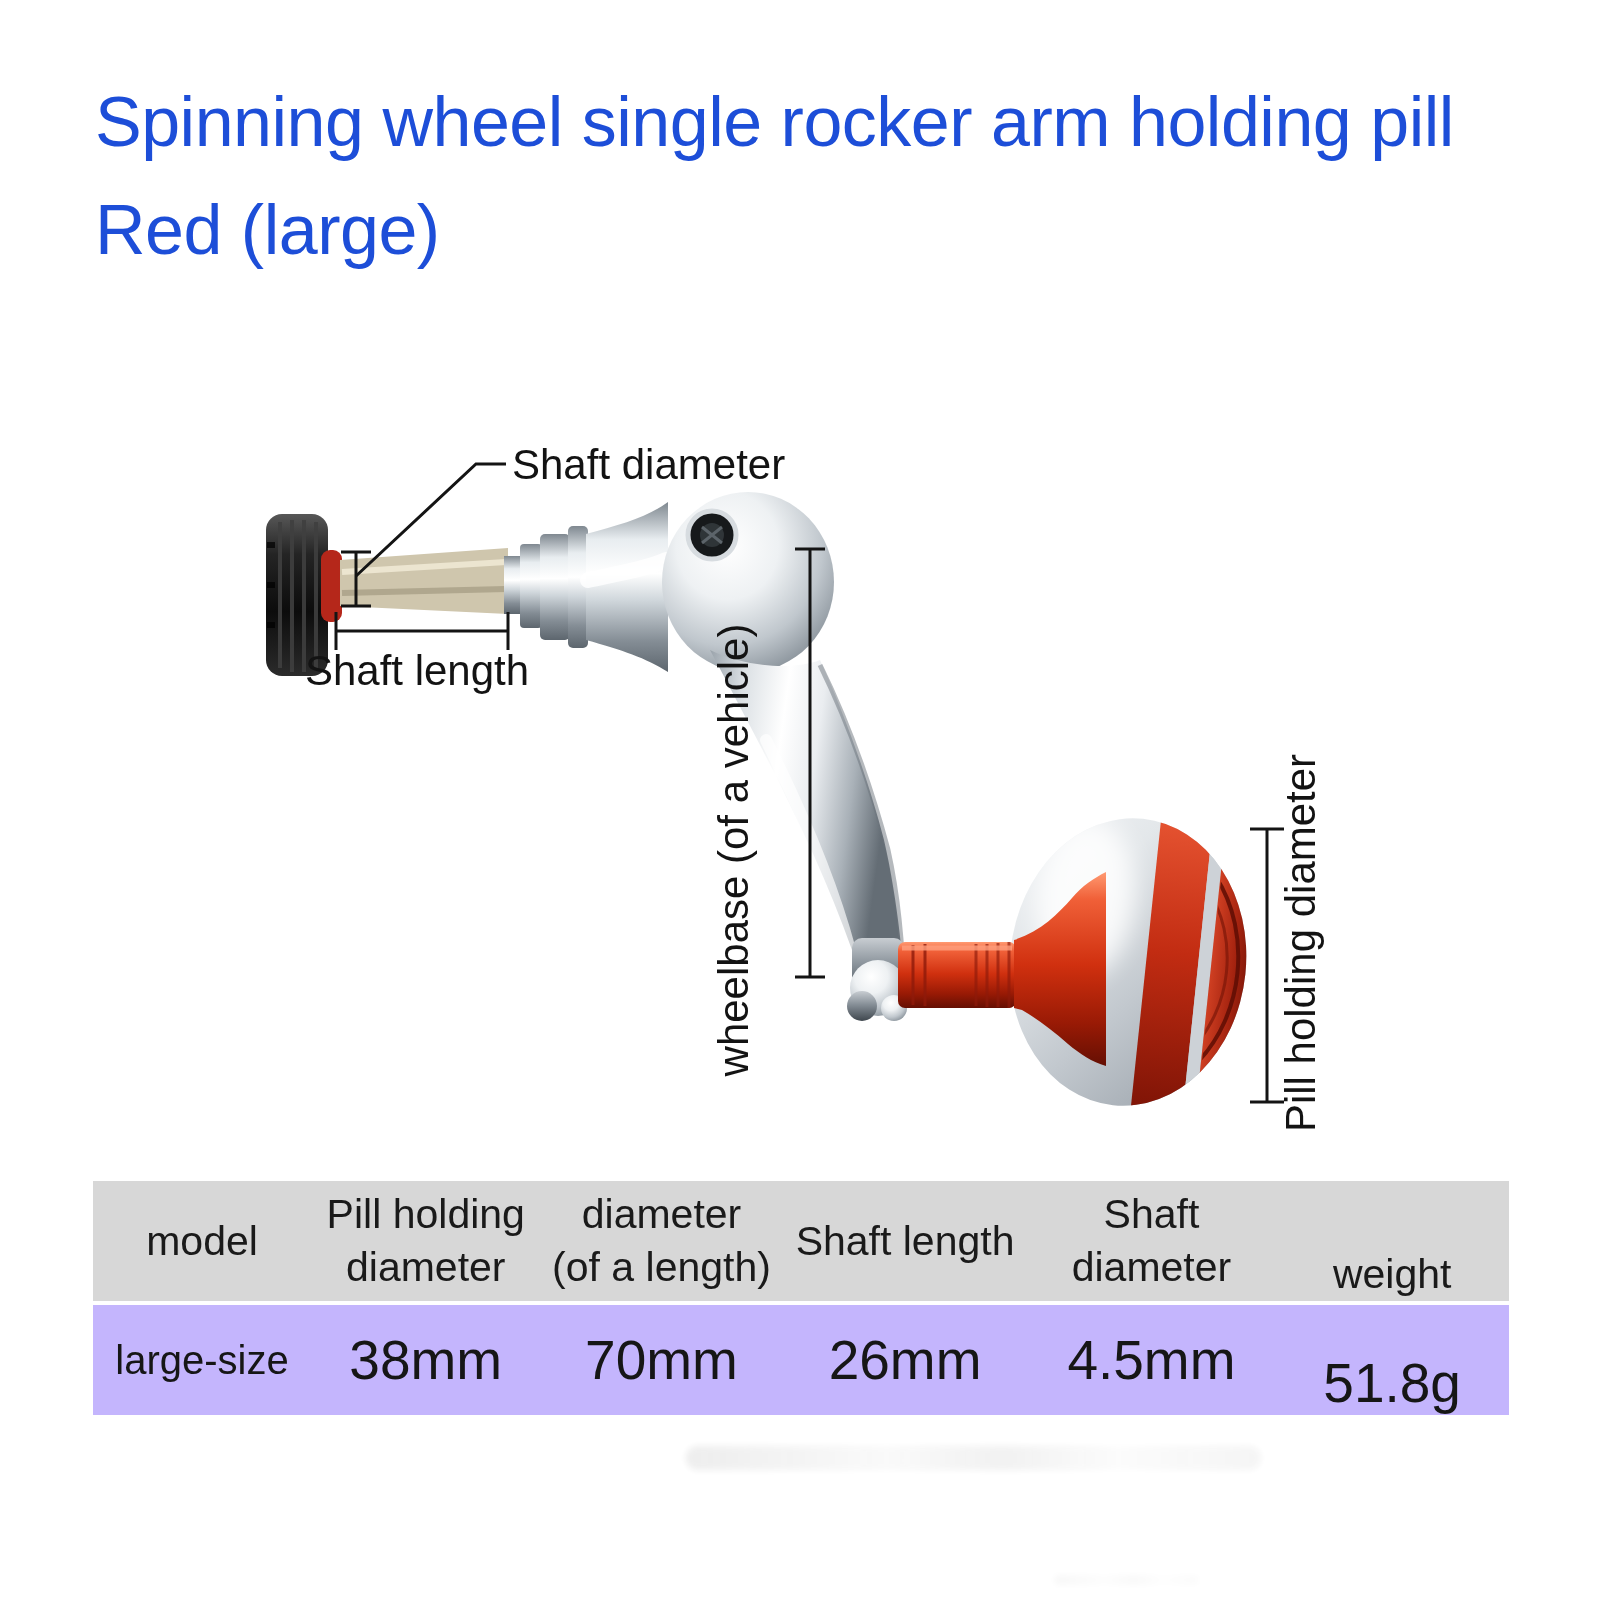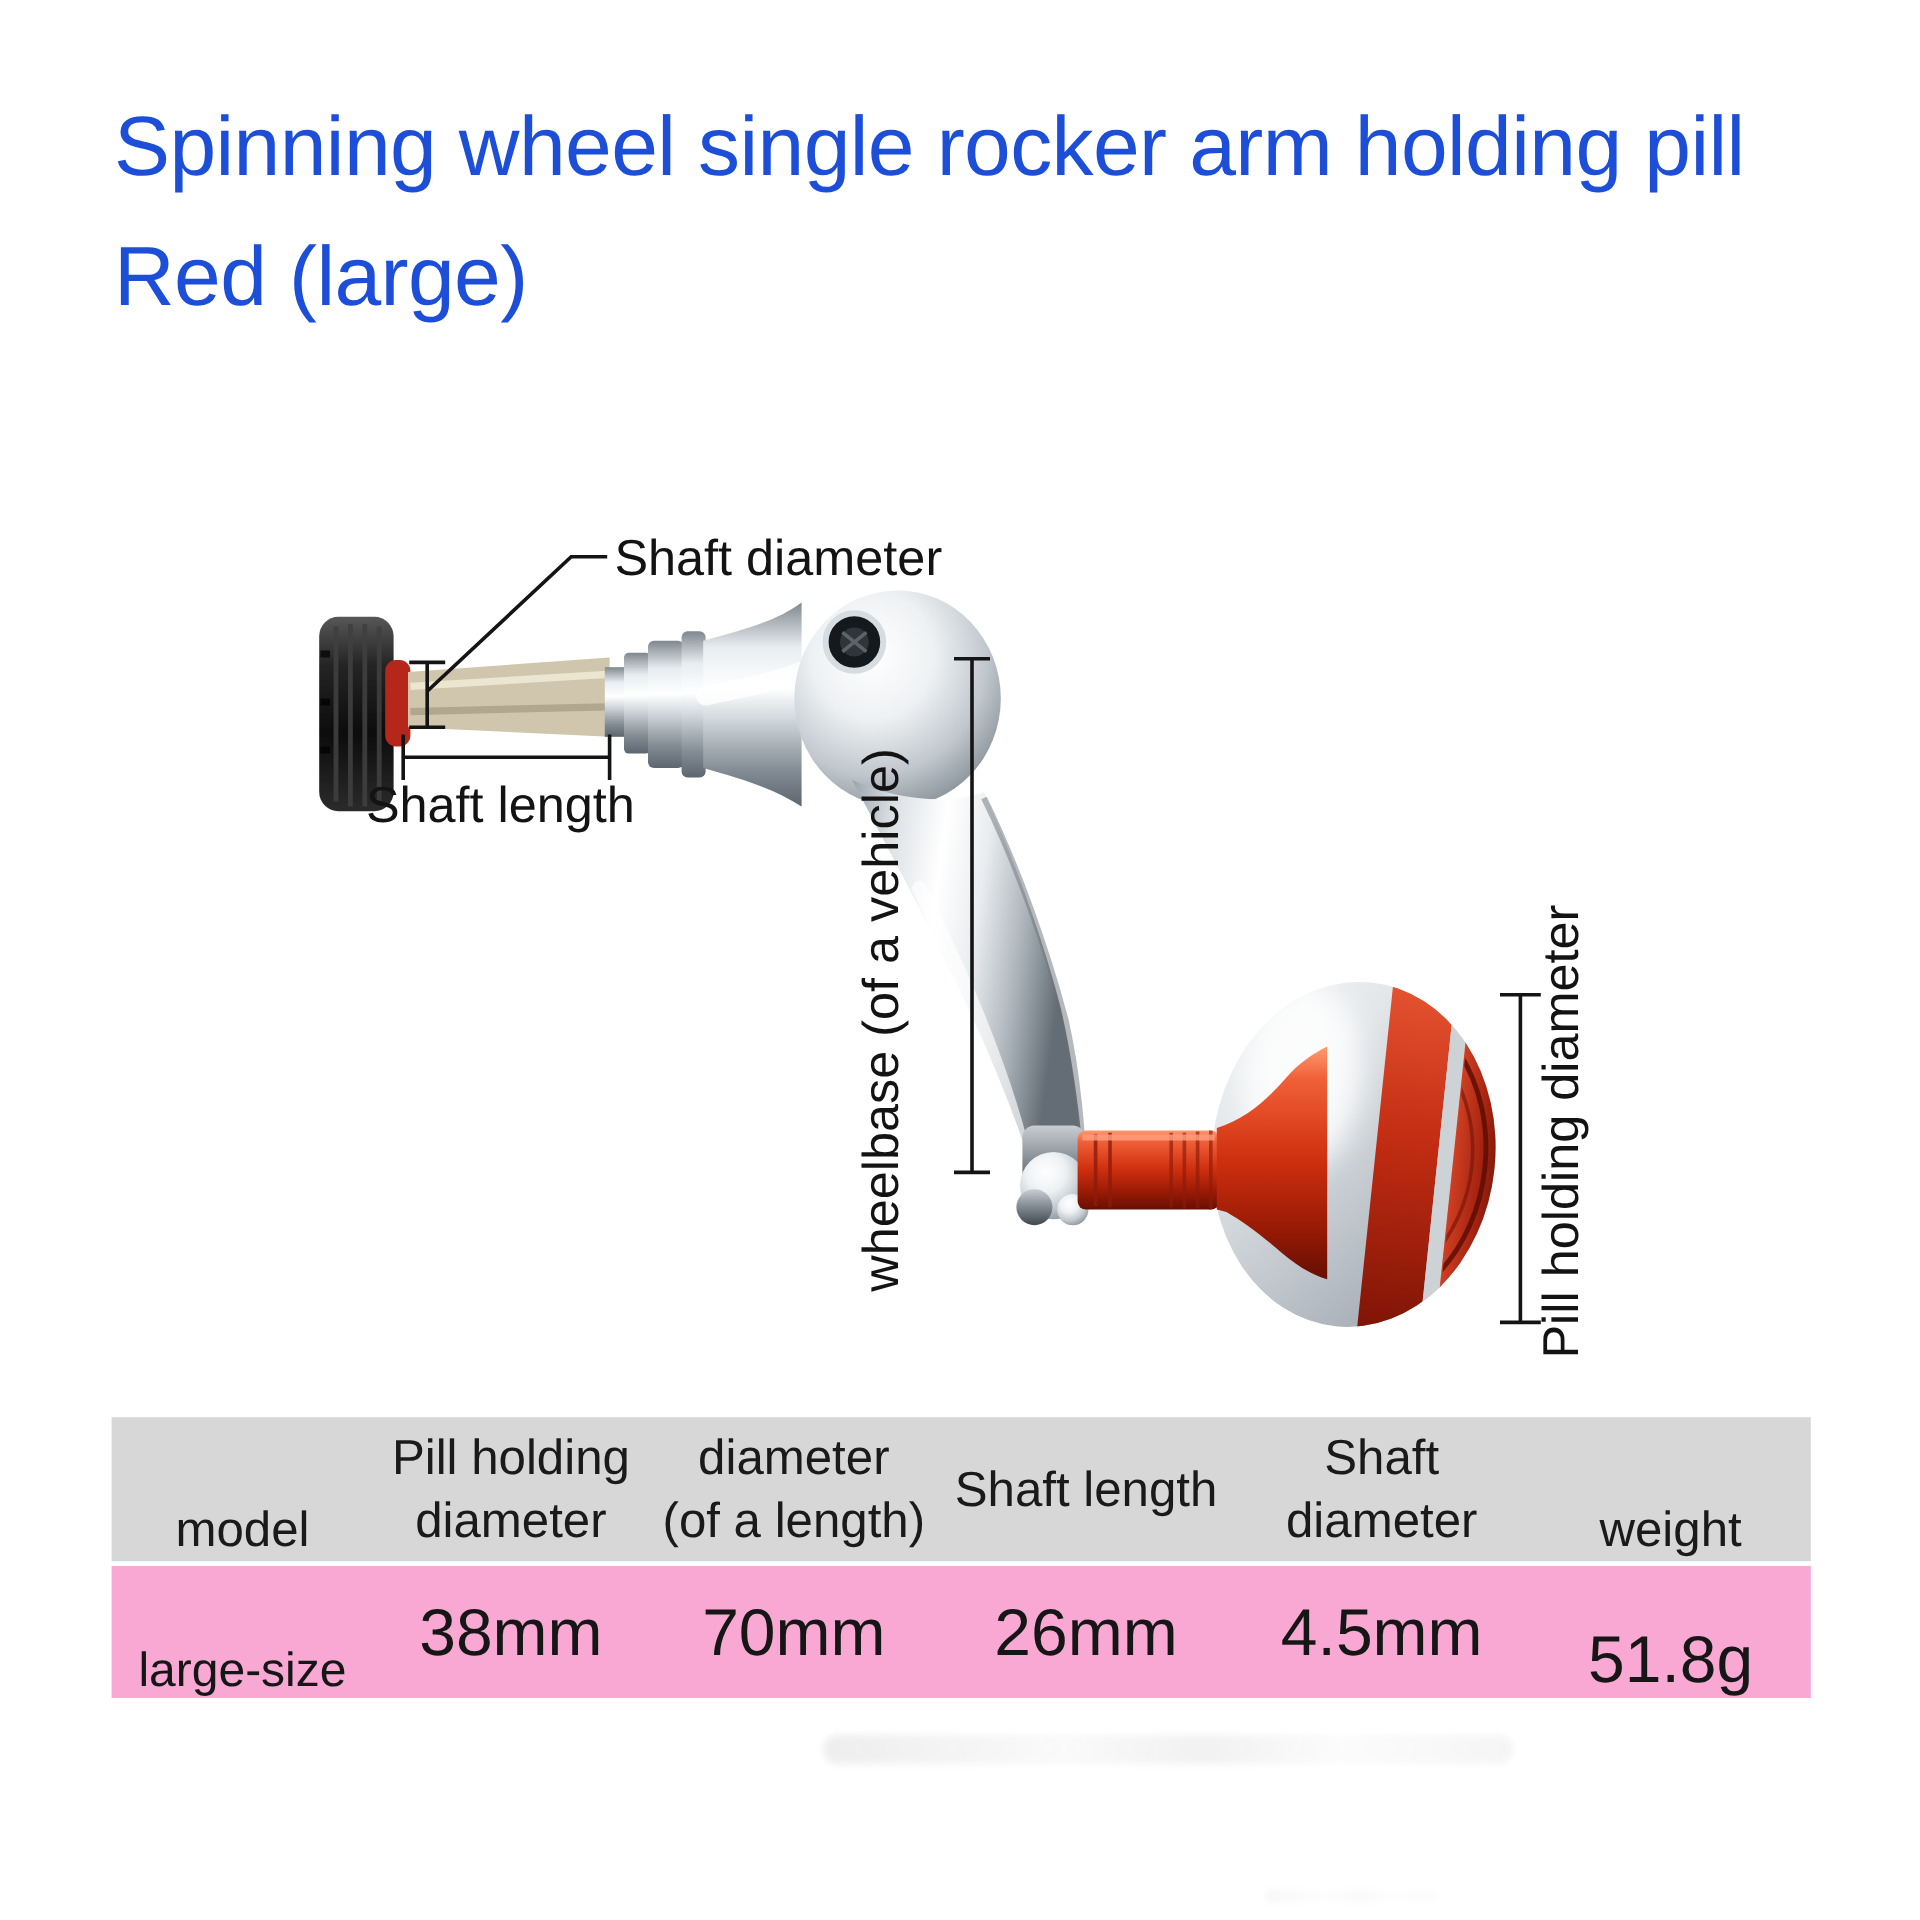--- a/index.html
+++ b/index.html
@@ -12,26 +12,26 @@
     position:absolute;left:95px;top:68px;width:1460px;
     font-size:70px;line-height:108px;letter-spacing:-0.5px;color:#1d4ed8;
   }
   .title .tline{display:block;white-space:nowrap;}
   
   .figure{position:absolute;left:0;top:0;width:1600px;height:1600px;}
   .lbl{font-family:"Liberation Sans",sans-serif;font-size:42px;fill:#131313;}
   
   .spec-table{position:absolute;left:93px;top:1181px;width:1416px;}
   .thead{display:flex;background:#d7d7d7;height:120px;}
-  .trow{display:flex;background:#f9a8d4;height:110px;margin-top:4px;}
+  .trow{display:flex;background:#c4b5fd;height:110px;margin-top:4px;}
   .hc,.rc{display:flex;flex-direction:column;align-items:center;justify-content:center;text-align:center;}
   .hc{font-size:41px;line-height:53px;color:#1a1a1a;}
   .rc{font-size:55px;color:#161616;}
   .rc.small{font-size:40px;}
-  .w1{width:15.4%;justify-content:flex-end;} .w2{width:16.2%;} .w3{width:17.1%;}
+  .w1{width:15.4%;} .w2{width:16.2%;} .w3{width:17.1%;}
   .w4{width:17.3%;} .w5{width:17.5%;} .w6{width:16.5%;justify-content:flex-end;}
   .hc .l2:empty{display:none;}
   
   .smudge{
     position:absolute;border-radius:12px;
     background:linear-gradient(90deg,rgba(40,40,40,.18),rgba(40,40,40,.05) 35%,rgba(40,40,40,.14) 55%,rgba(40,40,40,.03) 75%,rgba(40,40,40,.10));
     filter:blur(3px);
   }
   .smudge.s1{left:686px;top:1446px;width:575px;height:24px;opacity:.45;}
   .smudge.s2{left:1054px;top:1575px;width:145px;height:10px;opacity:.18;}

